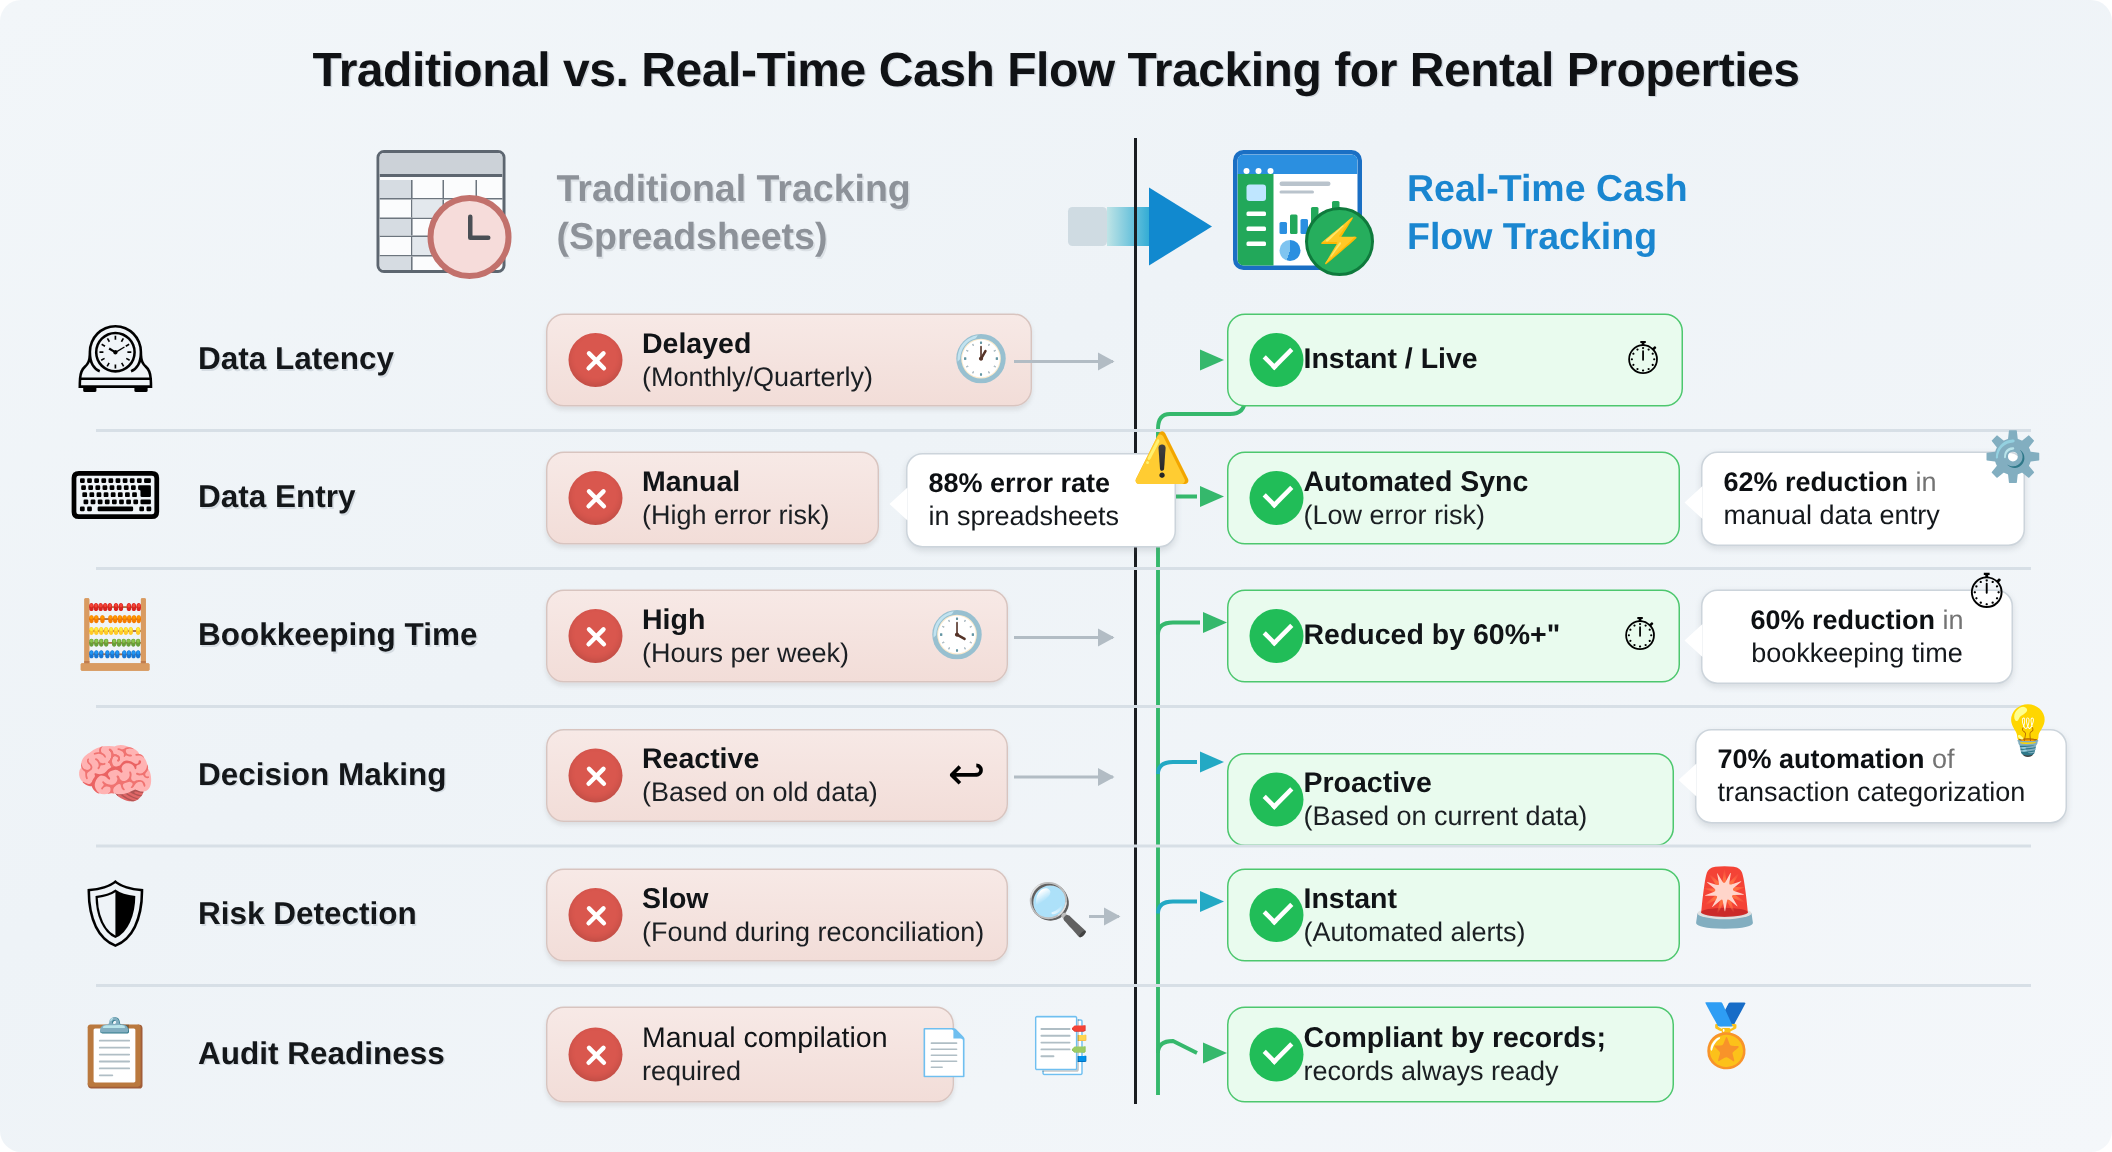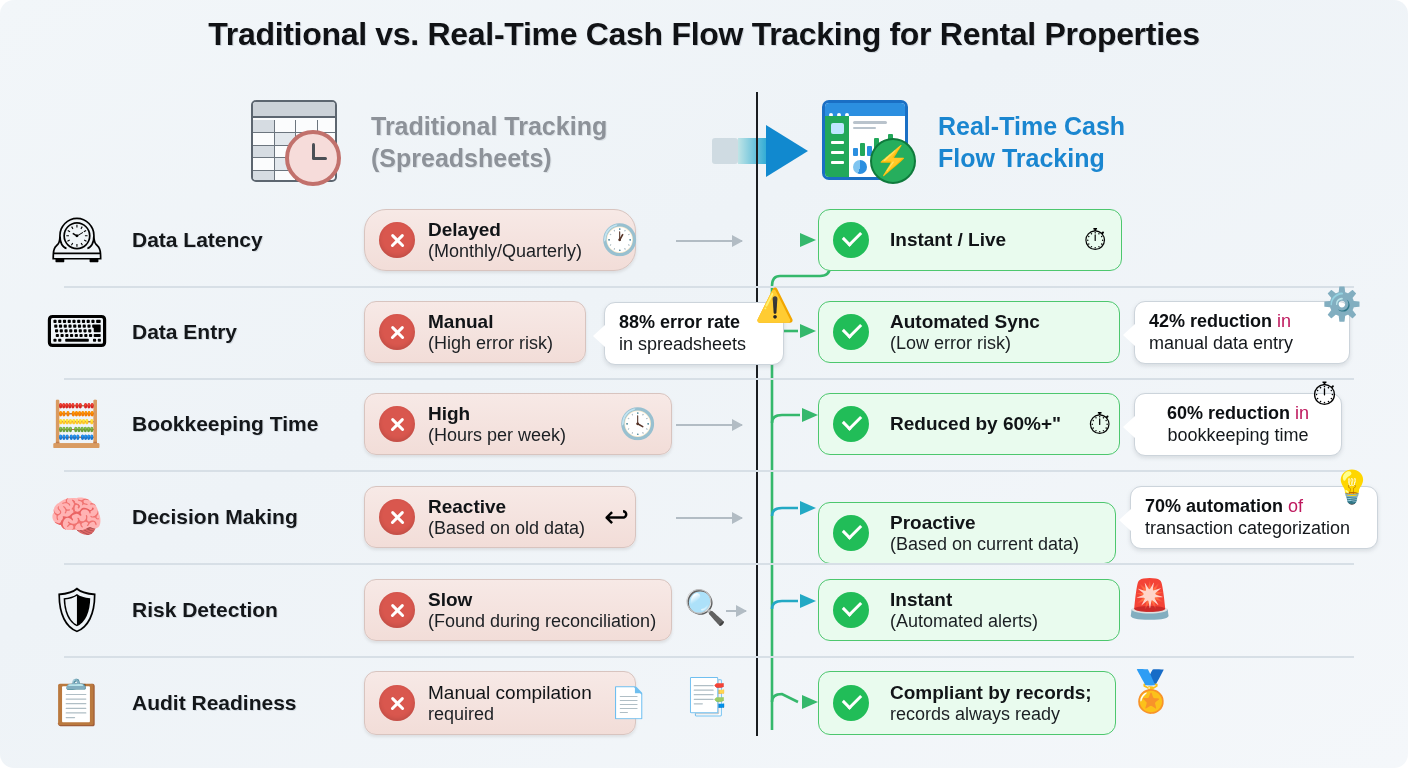--- a/index.html
+++ b/index.html
@@ -16,21 +16,21 @@
     position: relative;
     width: 1408px;
     height: 768px;
     background: linear-gradient(150deg, #f2f6f9 0%, #eef3f7 40%, #f4f7fa 100%);
     border-radius: 14px;
   }
 
   
   #title {
     position: absolute;
-    top: 16px;
+    top: 28px;
     left: 0;
     width: 1408px;
     text-align: center;
     font-size: 32px;
     font-weight: bold;
     color: #101215;
     letter-spacing: -0.3px;
     text-shadow: 1px 1px 0 rgba(170,180,190,0.45);
   }
 
@@ -202,21 +202,21 @@
 
   .card-ico { font-size: 30px; line-height: 1; margin-left: auto; padding-left: 6px; }
 
   
   .card-good {
     position: absolute;
     background: #e9fbee;
     border: 1.8px solid #4dc76e;
     border-radius: 12px;
     height: 62px;
-    display: flex; align-items: center; gap: 21px;
+    display: flex; align-items: center; gap: 0;
     padding: 0 14px;
   }
   .check {
     width: 36px; height: 36px; border-radius: 50%;
     background: #21bd58; flex: none; position: relative;
   }
   .check:before {
     content: ""; position: absolute; left: 10px; top: 9px;
     width: 15px; height: 8px;
     border-left: 3.6px solid #fff; border-bottom: 3.6px solid #fff;
@@ -228,21 +228,21 @@
     position: absolute;
     background: #fff;
     border: 1.4px solid #ccd4db;
     border-radius: 11px;
     padding: 9px 14px;
     line-height: 1.2;
     box-shadow: 0 2px 4px rgba(110,120,130,0.2);
     white-space: nowrap;
   }
   .callout b { font-size: 18px; color: #0d1013; }
-  .callout span { font-size: 18px; color: #be185d; }
+  .callout span { font-size: 18px; color: #737373; }
   .callout .l2 { font-size: 18px; color: #14181c; }
   .callout:after {
     content: ""; position: absolute; top: 22px;
     border-top: 11px solid transparent;
     border-bottom: 11px solid transparent;
   }
   .callout.tip-left:after  { left: -12px;  border-right: 12px solid #fff; }
 
   .callout-ico {
     position: absolute; font-size: 32px; line-height: 1;
@@ -366,21 +366,21 @@
     <polygon points="800,324 816,331 800,338" fill="#35b86c"></polygon>
     <polygon points="802,408 818,415 802,422" fill="#35b86c"></polygon>
     <polygon points="800,501 816,508 800,515" fill="#23a9c4"></polygon>
     <polygon points="800,594 816,601 800,608" fill="#23a9c4"></polygon>
     <polygon points="802,695 818,702 802,709" fill="#35b86c"></polygon>
   </svg>
 
   <div class="row" style="top:194px">
     <div class="rowicon">🕰</div>
     <div class="rowlabel">Data Latency</div>
-    <div class="card-bad" style="left:364px; width:272px;border-radius:22px;">
+    <div class="card-bad" style="left:364px; width:324px;">
       <div class="xmark"></div>
       <div class="ctext">
         <div class="t1">Delayed</div>
         <div class="t2">(Monthly/Quarterly)</div>
       </div>
       <div class="card-ico">🕐</div>
     </div>
     <div class="conn-gray" style="left:676px; top:46px; width:66px;"></div>
     <div class="card-good" style="left:818px; width:304px;">
       <div class="check"></div>
@@ -412,21 +412,21 @@
     <div class="card-good" style="left:818px; width:302px;">
       <div class="check"></div>
       <div class="ctext">
         <div class="t1">Automated Sync</div>
         <div class="t2">(Low error risk)</div>
       </div>
     </div>
 
     <div class="callout tip-left" style="left:1134px; top:15px; width:216px;">
       <div>
-        <b>42% reduction</b><span> in</span>
+        <b>62% reduction</b><span> in</span>
       </div>
       <div class="l2">manual data entry</div>
     </div>
     <div class="callout-ico" style="left:1322px; top:2px;">⚙️</div>
     <div class="sep"></div>
   </div>
 
   <div class="row" style="top:378px">
     <div class="rowicon">🧮</div>
     <div class="rowlabel">Bookkeeping Time</div>
@@ -452,21 +452,21 @@
       </div>
       <div class="l2">bookkeeping time</div>
     </div>
     <div class="callout-ico" style="left:1312px; top:0px;">⏱</div>
     <div class="sep"></div>
   </div>
 
   <div class="row" style="top:471px">
     <div class="rowicon">🧠</div>
     <div class="rowlabel">Decision Making</div>
-    <div class="card-bad" style="left:364px; width:272px;">
+    <div class="card-bad" style="left:364px; width:308px;">
       <div class="xmark"></div>
       <div class="ctext">
         <div class="t1">Reactive</div>
         <div class="t2">(Based on old data)</div>
       </div>
       <div class="card-ico">↩</div>
     </div>
     <div class="conn-gray" style="left:676px; top:46px; width:66px;"></div>
     <div class="card-good" style="left:818px; width:298px;margin-top:32px;">
       <div class="check"></div>

